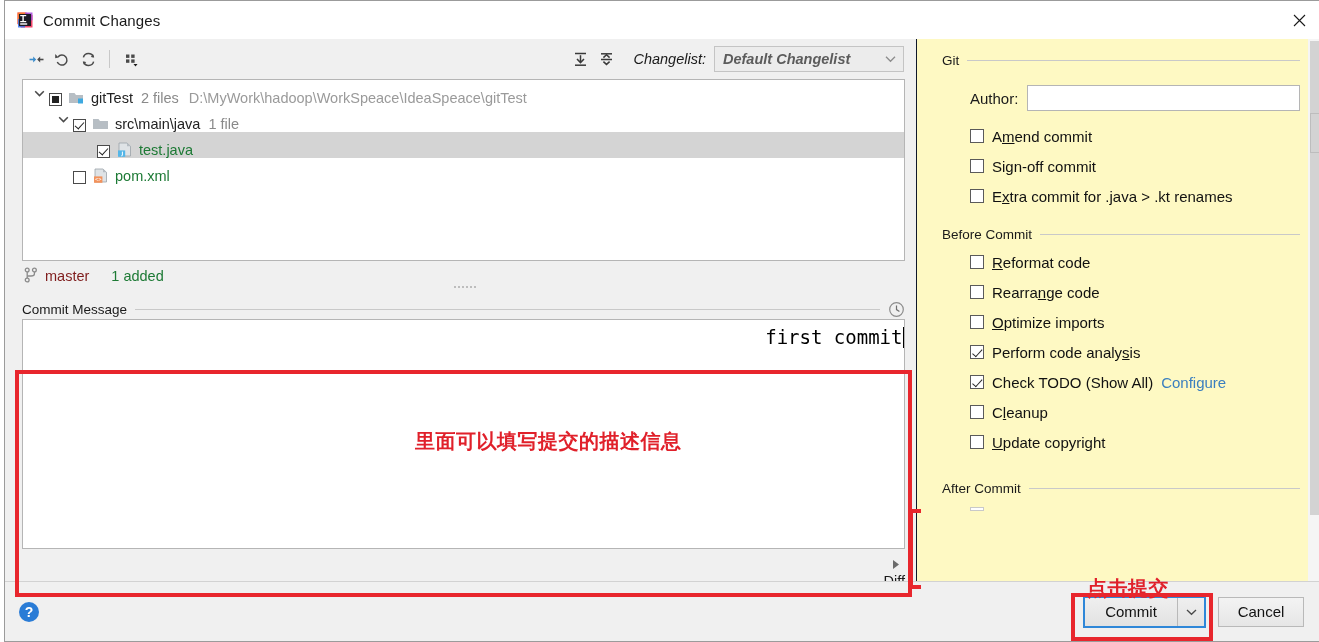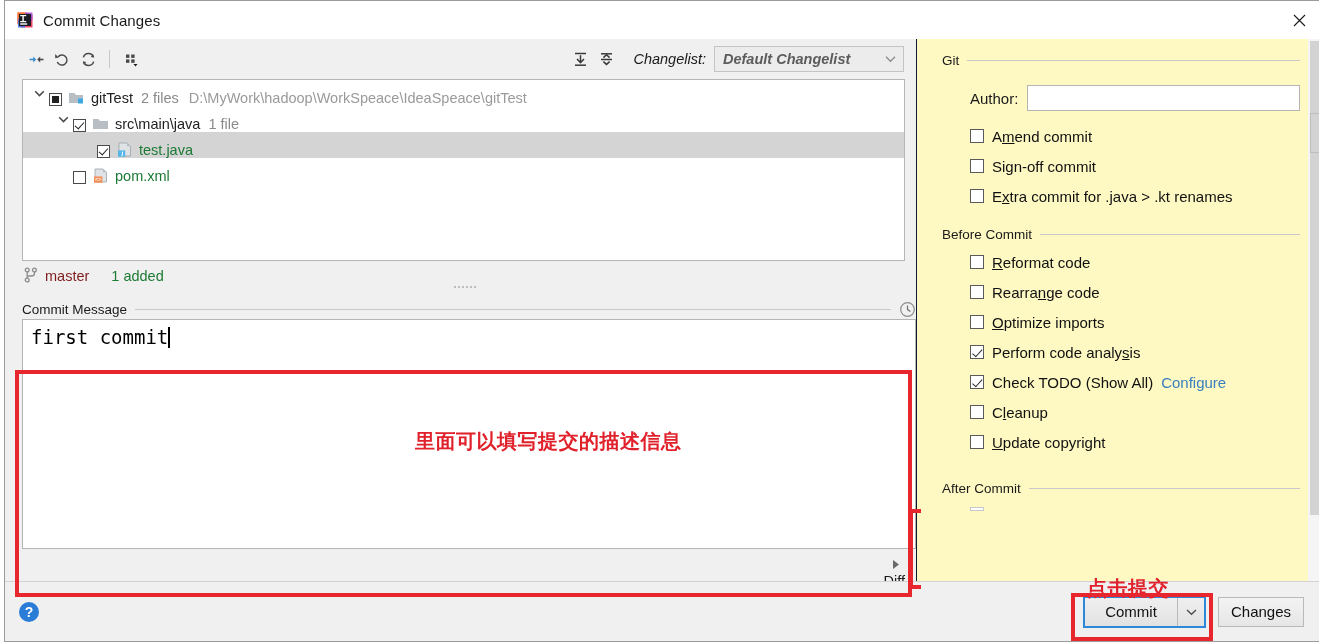--- a/index.html
+++ b/index.html
@@ -219,25 +219,26 @@
   }
   .splitter-dots i {
     width: 2px; height: 2px;
     background: #bdbdbd;
     display: block;
   }
 
   
   #commit-msg-section {
     position: relative;
-    margin: 8px 0 0 17px;
+    margin: 8px 11px 0 17px;
     flex: 1;
     display: flex;
     flex-direction: column;
     min-height: 0;
+    text-align: right;
   }
   #cm-header {
     display: flex;
     align-items: center;
     height: 20px;
     min-height: 20px;
   }
   #cm-title {
     font-size: 13.5px;
     color: #1a1a1a;
@@ -807,19 +808,19 @@
     <div id="help-btn">?</div>
     <div id="footer-right">
       <div id="commit-split">
         <div id="commit-btn">Commit</div>
         <div id="commit-arrow">
           <svg width="11" height="8" viewBox="0 0 11 8">
             <path d="M1 2 L5.5 6.3 L10 2" stroke="#4a4a4a" stroke-width="1.3" fill="none"></path>
           </svg>
         </div>
       </div>
-      <div id="cancel-btn">Changes</div>
+      <div id="cancel-btn">Cancel</div>
     </div>
   </div>
 
   <div id="annot-rect-commit"></div>
   <div id="annot-rect-after" style="border-left:4px solid #e8262d; border-top:4px solid #e8262d; border-bottom:4px solid #e8262d;"></div>
 </div>
 
 </body></html>

